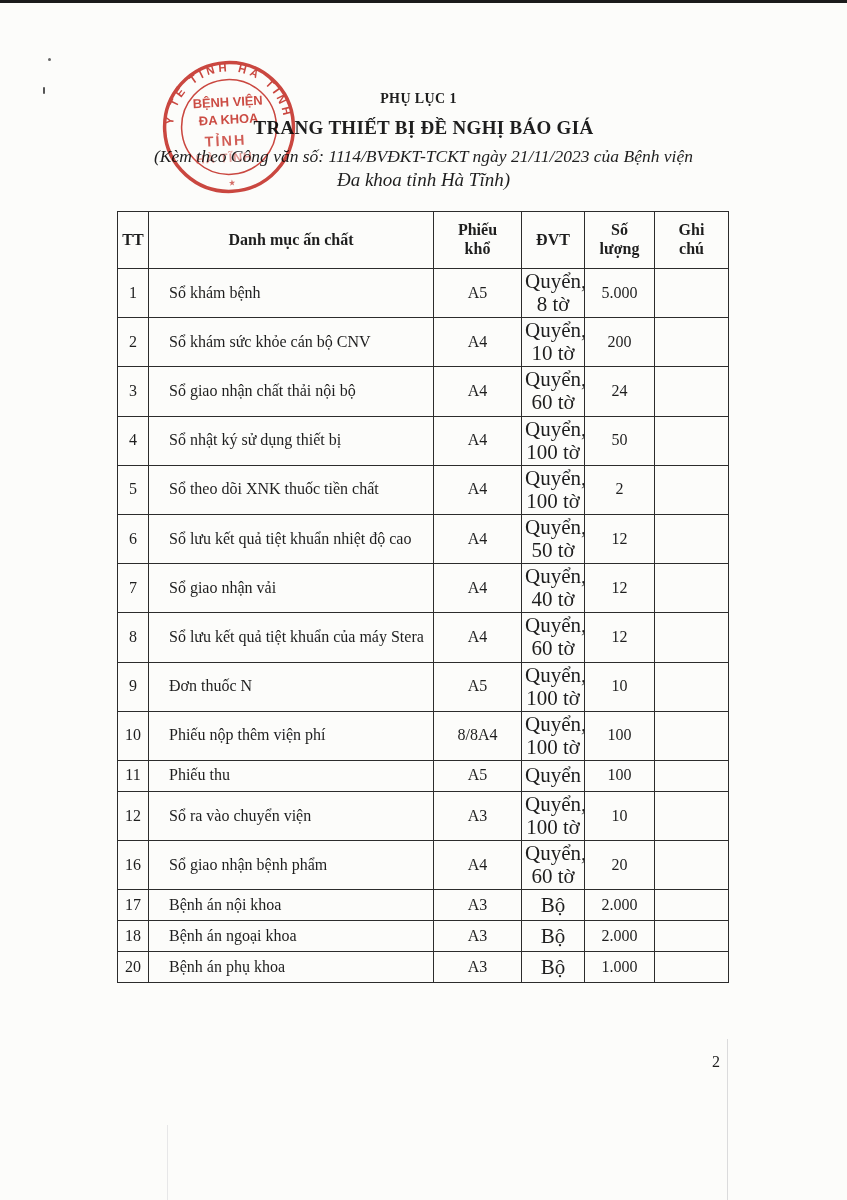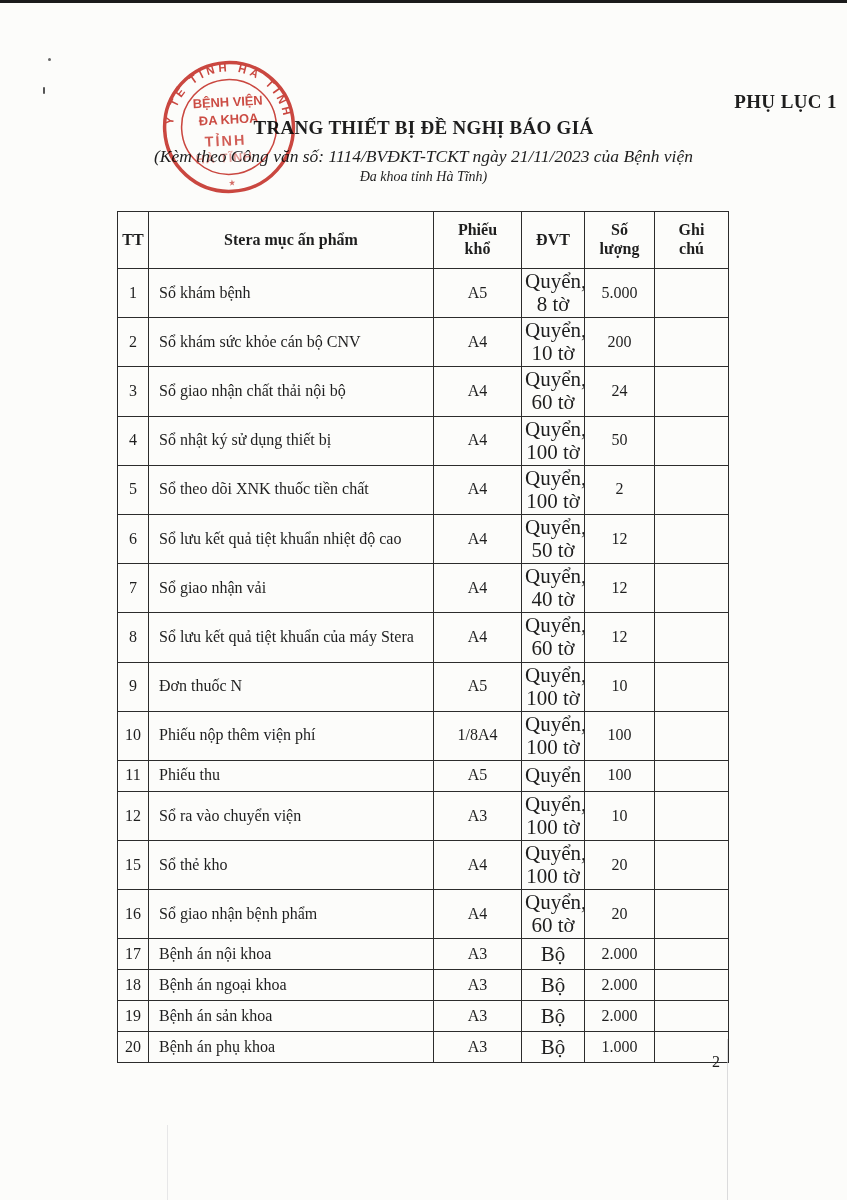--- a/index.html
+++ b/index.html
@@ -8,44 +8,44 @@
     font-family:"Liberation Serif","DejaVu Serif",serif;color:#1e1e1e;
   }
   
   .scan-edge-top{position:absolute;left:0;top:0;width:847px;height:3px;background:#1b1b1b;}
   .speck1{position:absolute;left:48px;top:58px;width:3px;height:3px;background:#666;border-radius:50%;}
   .speck2{position:absolute;left:43px;top:87px;width:2px;height:7px;background:#555;border-radius:1px;}
   .fold-line{position:absolute;width:1px;background:#c9c9cd;opacity:.65;}
   .fold1{left:727px;top:1039px;height:161px;}
   .fold2{left:167px;top:1125px;height:75px;opacity:.4;}
   
-  .title1{position:absolute;left:0;right:10px;top:91px;text-align:right;
-    font-size:19px;font-weight:bold;letter-spacing:.4px;}
+  .title1{position:absolute;left:0;right:10px;top:91px;text-align:center;
+    font-size:14px;font-weight:bold;letter-spacing:.4px;}
   .title2{position:absolute;left:0;right:0;top:117px;text-align:center;
     font-size:19px;font-weight:bold;letter-spacing:.3px;}
   .subtitle1{position:absolute;left:0;right:0;top:146px;text-align:center;
     font-size:17.5px;font-style:italic;}
   .subtitle2{position:absolute;left:0;right:0;top:169px;text-align:center;
-    font-size:14px;font-style:italic;}
+    font-size:19px;font-style:italic;}
   
   .stamp{position:absolute;left:161px;top:59px;width:136px;height:136px;
     mix-blend-mode:multiply;opacity:.93;transform:rotate(-3deg);}
   .stamp svg text{font-family:"Liberation Sans","DejaVu Sans",sans-serif;font-weight:bold;}
   
   .items-table{
     position:absolute;left:117px;top:211px;width:611px;
     border-collapse:collapse;table-layout:fixed;
   }
   .items-table th,.items-table td{
     border:1.6px solid #2c2c2c;vertical-align:middle;
     font-size:16px;line-height:1.18;padding:1px 3px;overflow:hidden;
   }
   .items-table th{font-weight:bold;text-align:center;white-space:pre-line;height:54px;}
   td.c-tt,td.c-size,td.c-unit,td.c-qty{text-align:center;}
-  td.c-name{text-align:left;padding-left:10px;padding-right:6px;}
+  td.c-name{text-align:left;padding-left:20px;padding-right:6px;}
   td.c-unit{white-space:pre-line;font-size:21px;line-height:1.1;}
   tr.tall td{height:38px;}
   tr.short td{height:28px;margin-top:48px;}
   .page-number{position:absolute;left:712px;top:1053px;font-size:16px;}
 </style>
 </head>
 <body>
 
 <div class="page">
 
@@ -81,21 +81,21 @@
       <col style="width:31px">
         <col style="width:285px">
         <col style="width:88px">
       <col style="width:63px">
         <col style="width:70px">
         <col style="width:74px">
     </colgroup>
     <thead>
       <tr>
         <th>TT</th>
-        <th>Stera mục ấn phẩm</th>
+        <th>Danh mục ấn chất</th>
         <th>Phiếu
 khổ</th>
         <th>ĐVT</th>
         <th>Số
 lượng</th>
         <th>Ghi
 chú</th>
       </tr>
     </thead>
     <tbody>
@@ -185,21 +185,21 @@
     <td class="c-size">A5</td>
     <td class="c-unit">Quyển,
 100 tờ</td>
     <td class="c-qty">10</td>
     <td class="c-note"></td>
   </tr>
 
   <tr class="tall">
     <td class="c-tt">10</td>
     <td class="c-name">Phiếu nộp thêm viện phí</td>
-    <td class="c-size">1/8A4</td>
+    <td class="c-size">8/8A4</td>
     <td class="c-unit">Quyển,
 100 tờ</td>
     <td class="c-qty">100</td>
     <td class="c-note"></td>
   </tr>
 
   <tr class="short">
     <td class="c-tt">11</td>
     <td class="c-name">Phiếu thu</td>
     <td class="c-size">A5</td>
@@ -213,29 +213,20 @@
     <td class="c-name">Sổ ra vào chuyển viện</td>
     <td class="c-size">A3</td>
     <td class="c-unit">Quyển,
 100 tờ</td>
     <td class="c-qty">10</td>
     <td class="c-note"></td>
   </tr>
 
 
 
-  <tr class="tall">
-    <td class="c-tt">15</td>
-    <td class="c-name">Sổ thẻ kho</td>
-    <td class="c-size">A4</td>
-    <td class="c-unit">Quyển,
-100 tờ</td>
-    <td class="c-qty">20</td>
-    <td class="c-note"></td>
-  </tr>
 
   <tr class="tall">
     <td class="c-tt">16</td>
     <td class="c-name">Sổ giao nhận bệnh phẩm</td>
     <td class="c-size">A4</td>
     <td class="c-unit">Quyển,
 60 tờ</td>
     <td class="c-qty">20</td>
     <td class="c-note"></td>
   </tr>
@@ -251,28 +242,20 @@
 
   <tr class="short">
     <td class="c-tt">18</td>
     <td class="c-name">Bệnh án ngoại khoa</td>
     <td class="c-size">A3</td>
     <td class="c-unit">Bộ</td>
     <td class="c-qty">2.000</td>
     <td class="c-note"></td>
   </tr>
 
-  <tr class="short">
-    <td class="c-tt">19</td>
-    <td class="c-name">Bệnh án sản khoa</td>
-    <td class="c-size">A3</td>
-    <td class="c-unit">Bộ</td>
-    <td class="c-qty">2.000</td>
-    <td class="c-note"></td>
-  </tr>
 
   <tr class="short">
     <td class="c-tt">20</td>
     <td class="c-name">Bệnh án phụ khoa</td>
     <td class="c-size">A3</td>
     <td class="c-unit">Bộ</td>
     <td class="c-qty">1.000</td>
     <td class="c-note"></td>
   </tr>
 </tbody>

